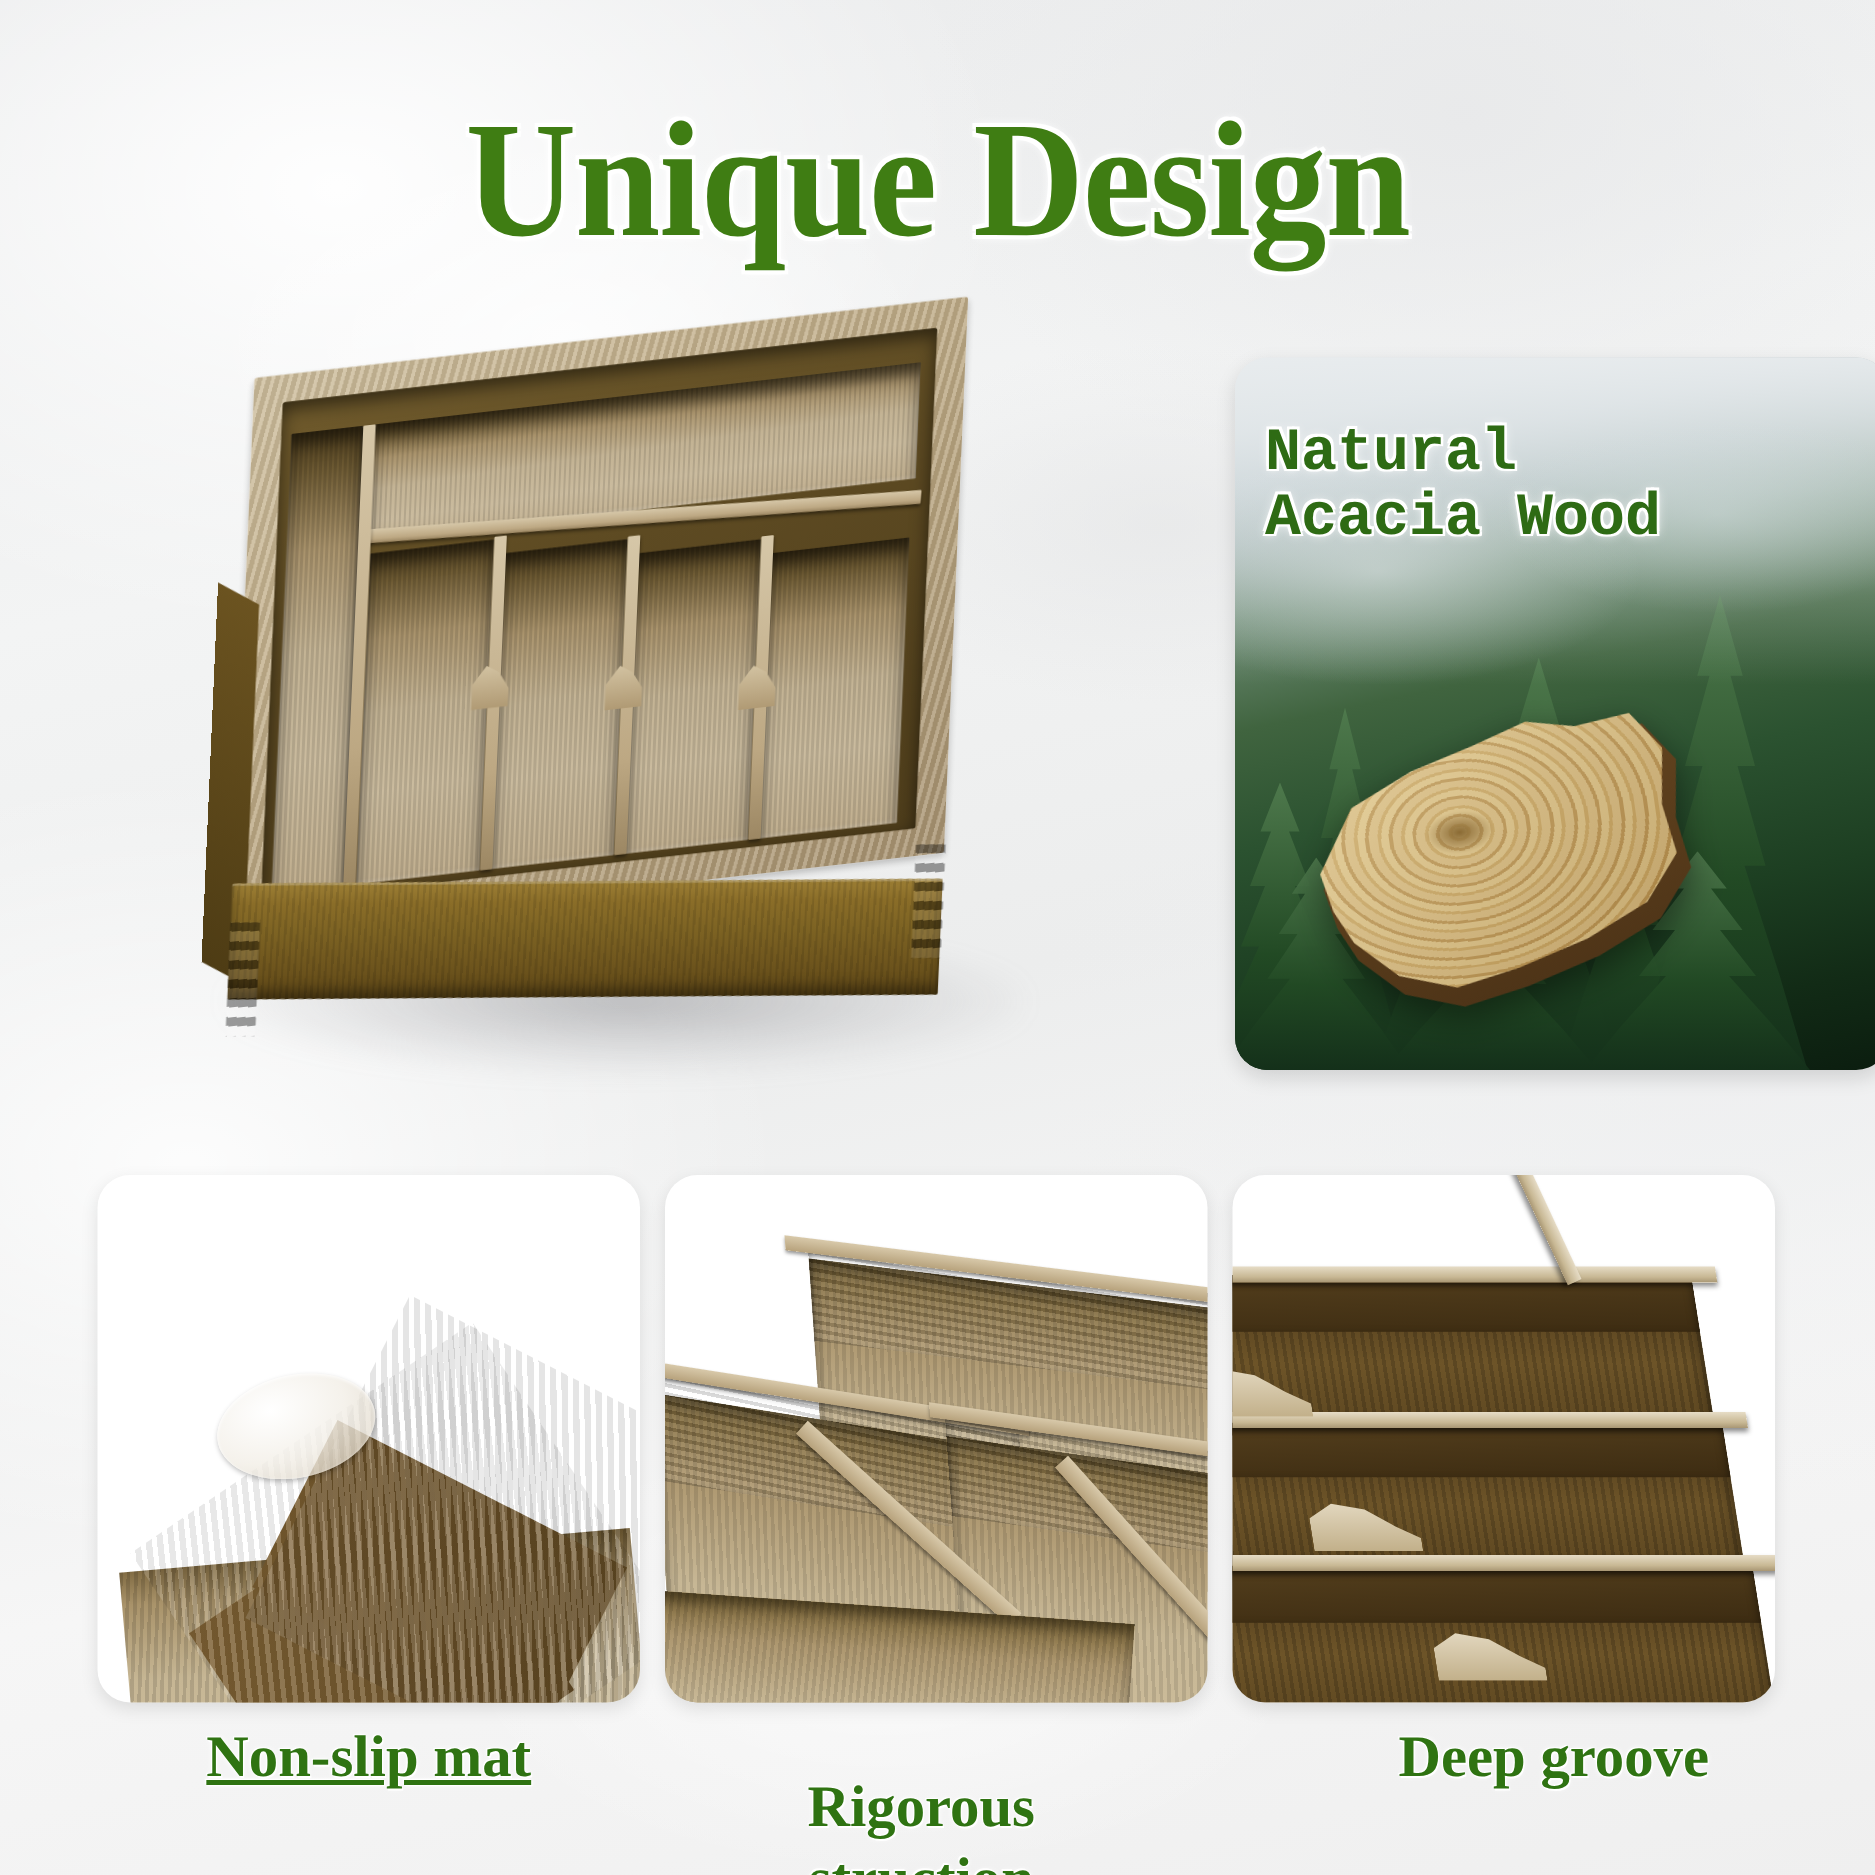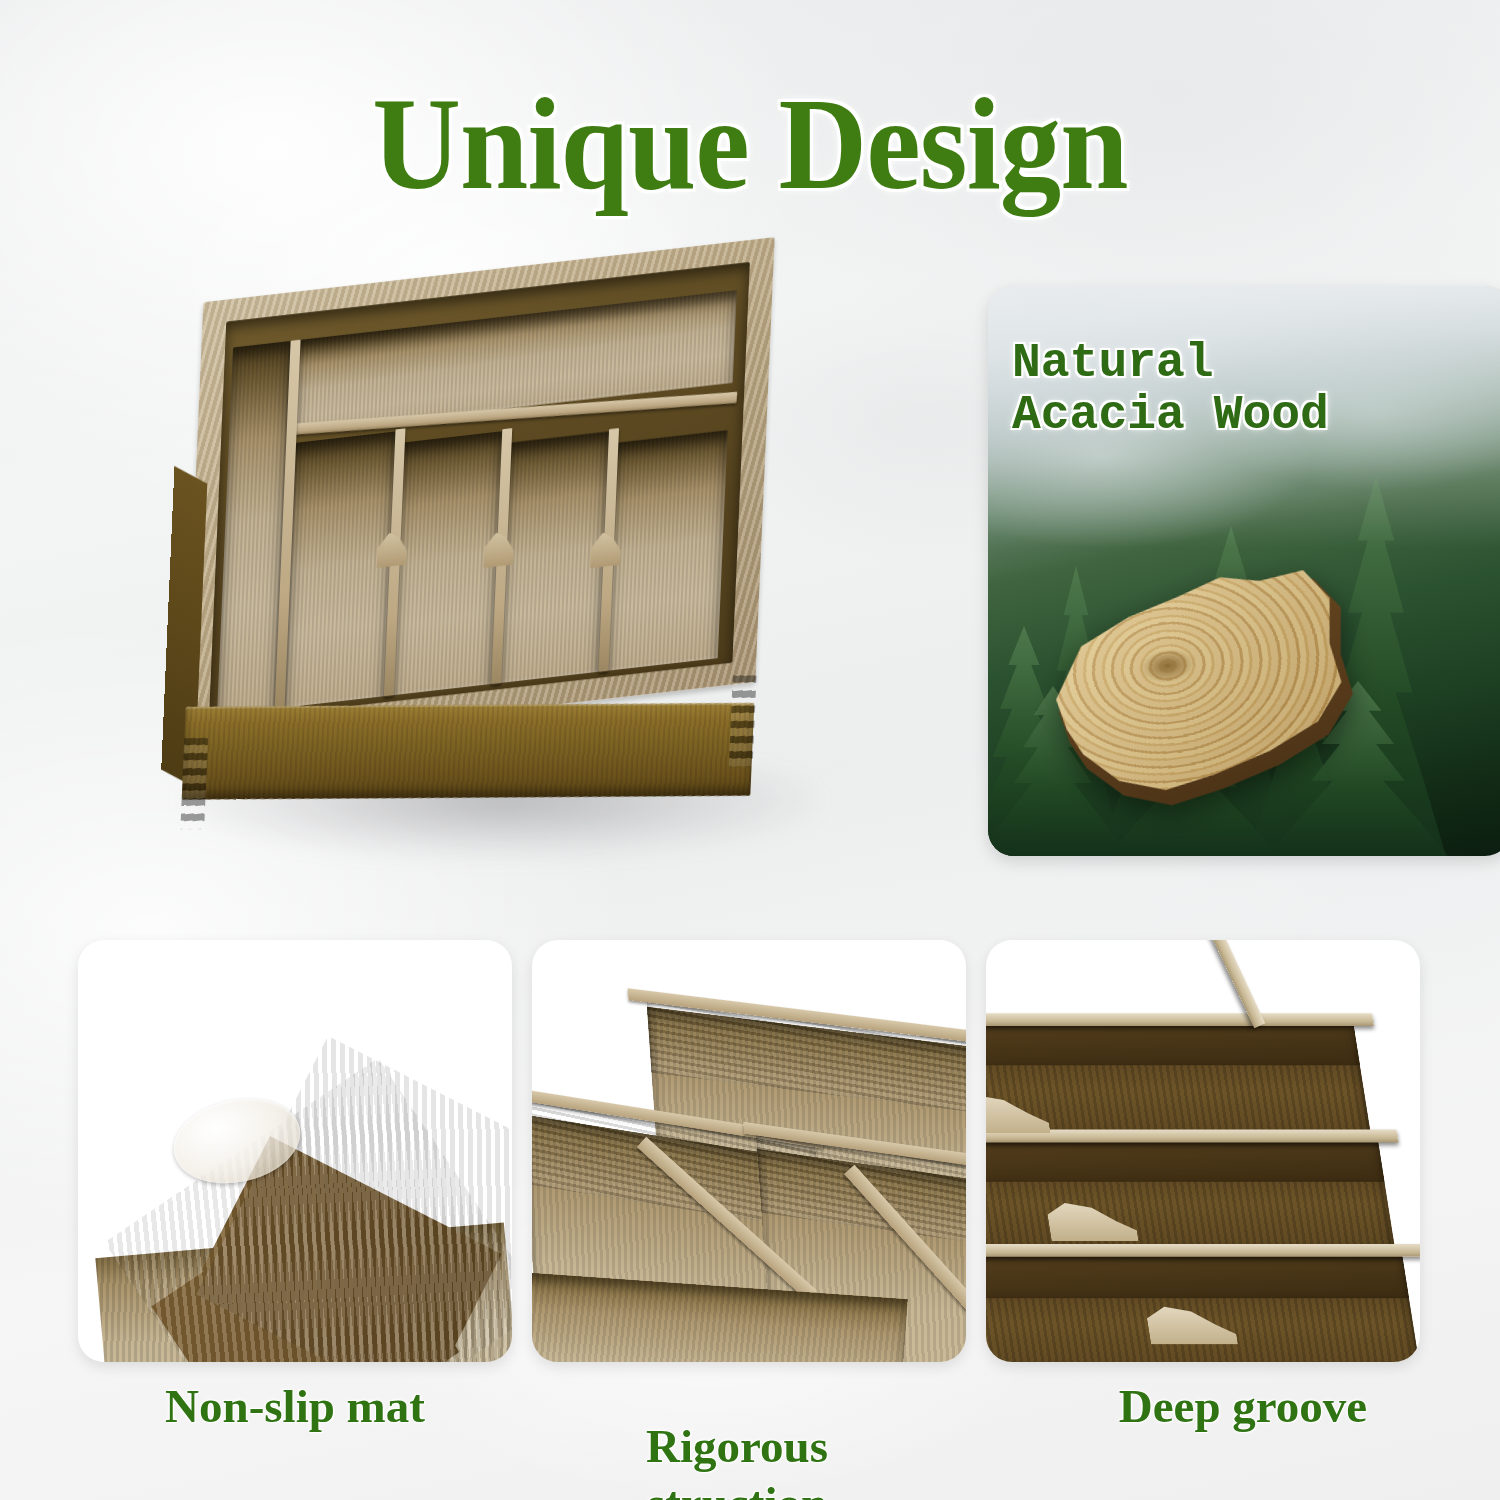--- a/index.html
+++ b/index.html
@@ -184,21 +184,21 @@
     box-shadow:0 5px 14px rgba(0,0,0,.10);
   }
   #c1{ left:78px; }  #c2{ left:532px; }  #c3{ left:986px; }
 
   .caption{
     position:absolute; top:1378px; width:434px; text-align:center;
     font-size:47px; line-height:1.22; font-weight:700; color:#2f7312;
     text-shadow:0 0 2px #fff,0 0 5px #fff,1px 1px 0 #fff,-1px -1px 0 #fff;
     white-space:pre-line;
   }
-  #p1{ left:78px; }  #p2{ left:520px;margin-top:40px; }  #p3{ left:1026px; }
+  #p1{ left:78px;text-decoration:underline; }  #p2{ left:520px;margin-top:40px; }  #p3{ left:1026px; }
 
   
   .k1-topface{
     position:absolute; left:-30px; top:118px; width:330px; height:300px;
     background:linear-gradient(118deg,#b79a6a,#9c8152 45%,#8a7044);
     background-image:repeating-linear-gradient(118deg, rgba(255,255,255,.16) 0 4px, rgba(0,0,0,.09) 4px 9px);
     transform:rotate(-34deg); transform-origin:100% 0;
   }
   .k1-rightface{
     position:absolute; left:250px; top:96px; width:340px; height:290px;

